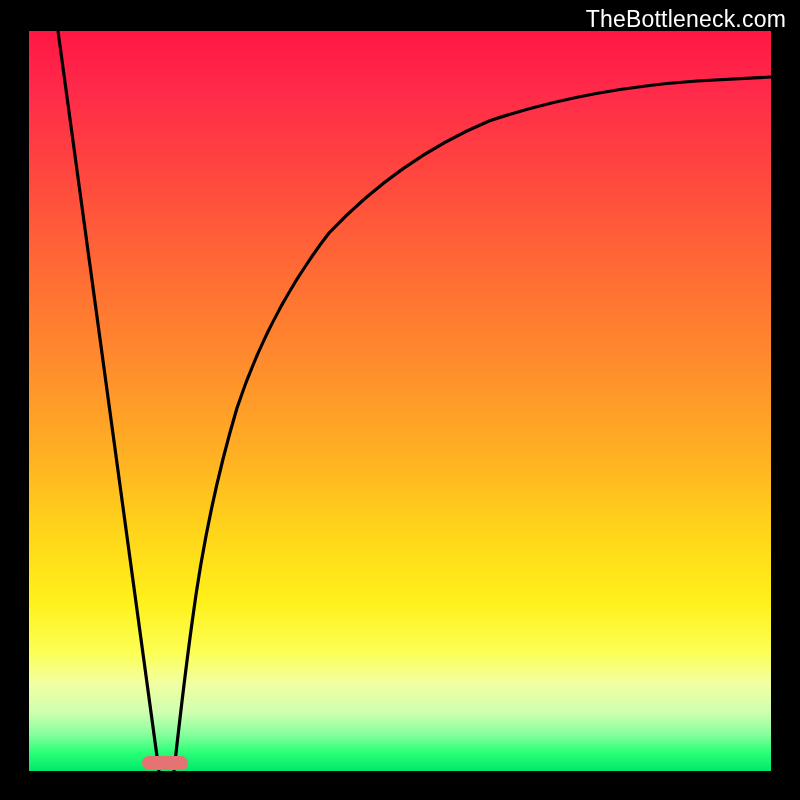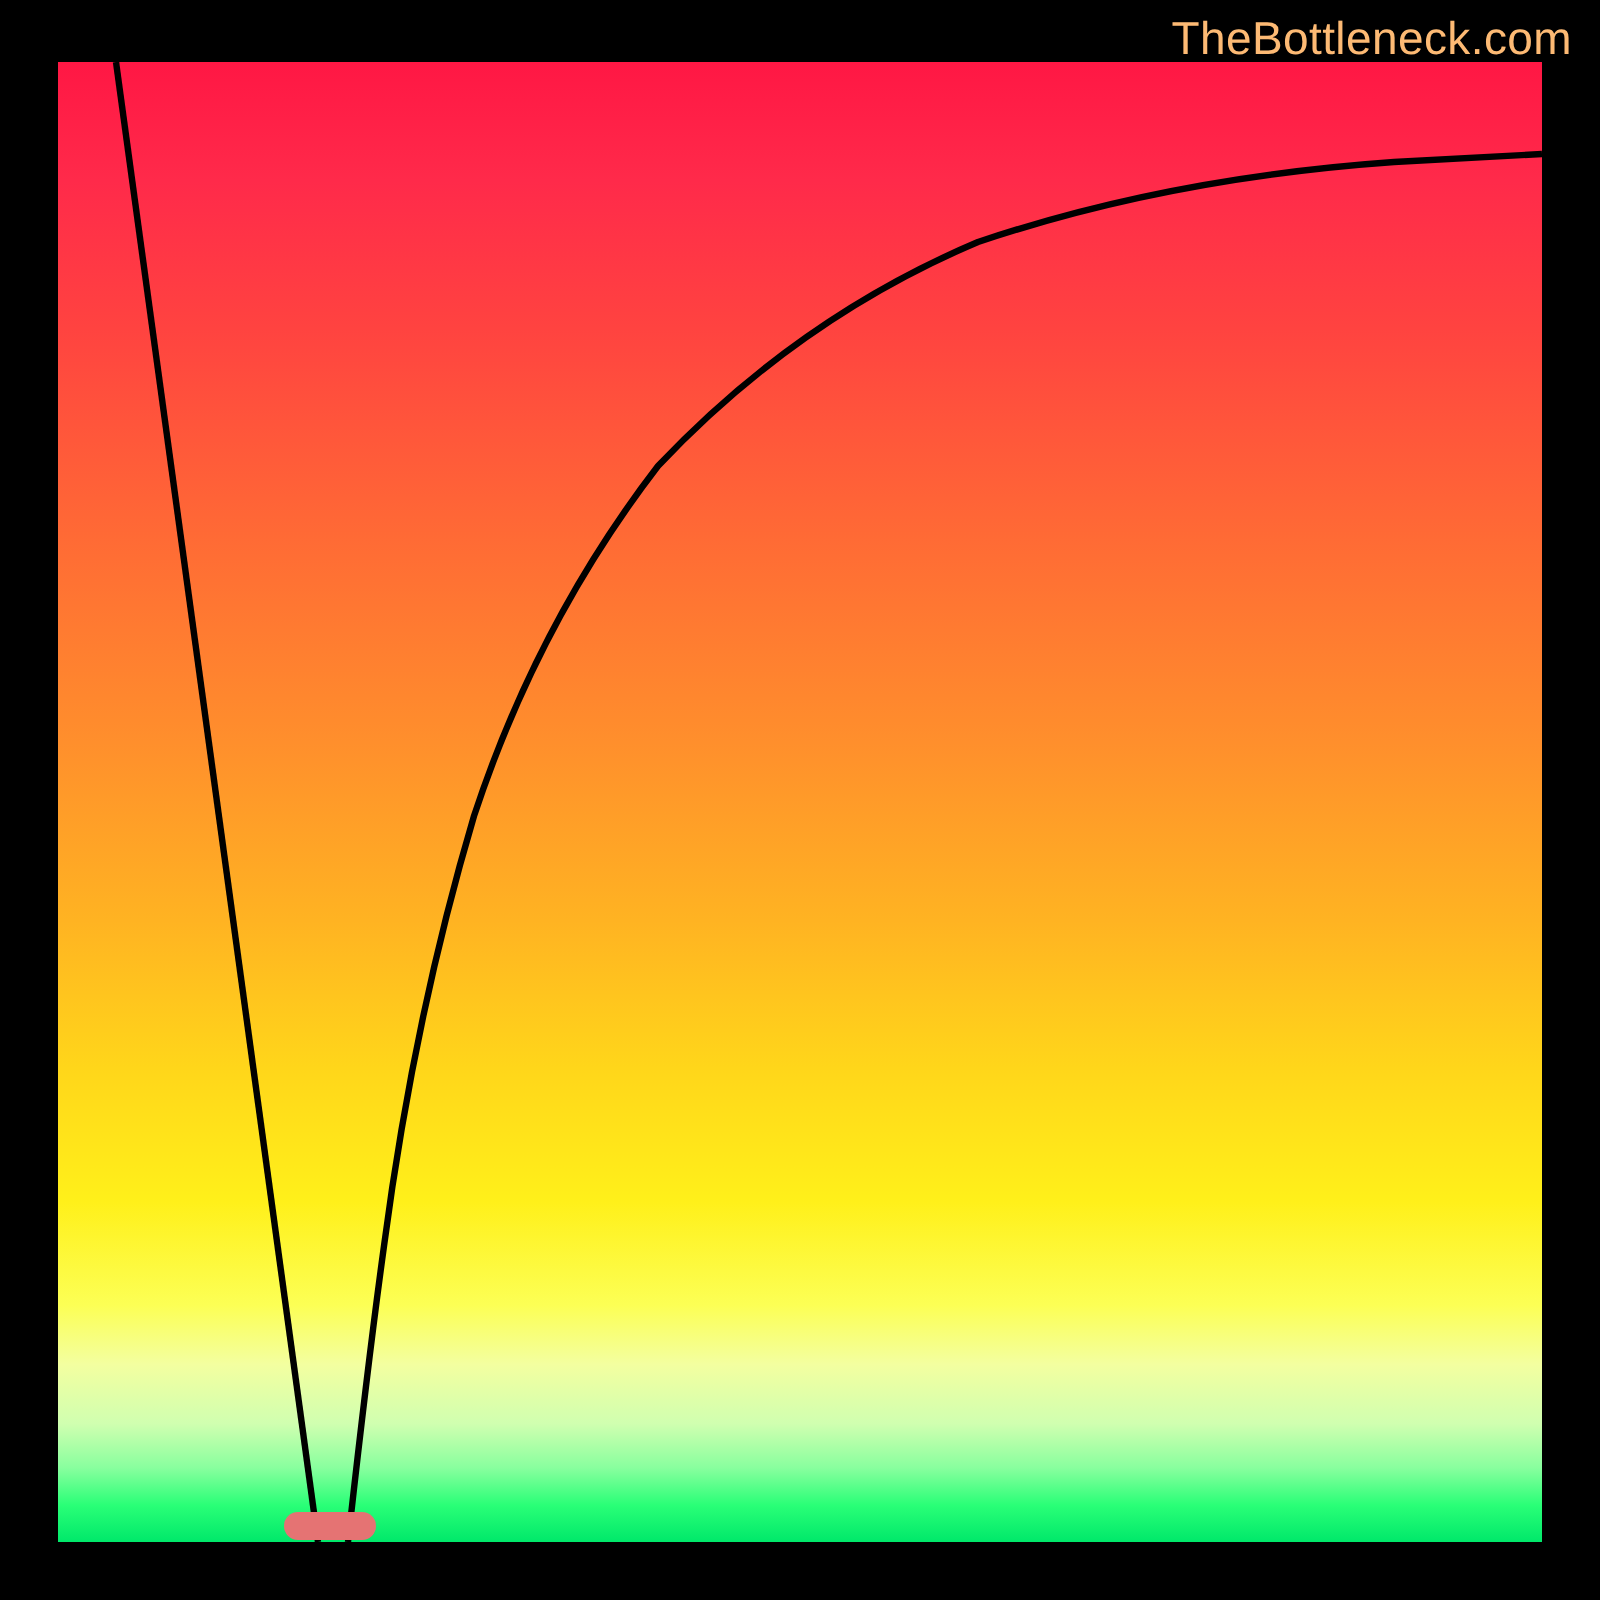--- a/index.html
+++ b/index.html
@@ -54,21 +54,21 @@
     position: absolute;
     width: 46px;
     height: 14px;
     background: #e57373;
     border-radius: 7px;
   }
   .watermark {
     position: absolute;
     top: 6px;
     right: 14px;
-    color: #fdba74;
+    color: #ffffff;
     font-size: 23px;
     font-weight: 500;
     letter-spacing: 0.2px;
     text-align: right;
   }
 </style>
 </head>
 <body>
 
 <div class="frame">

